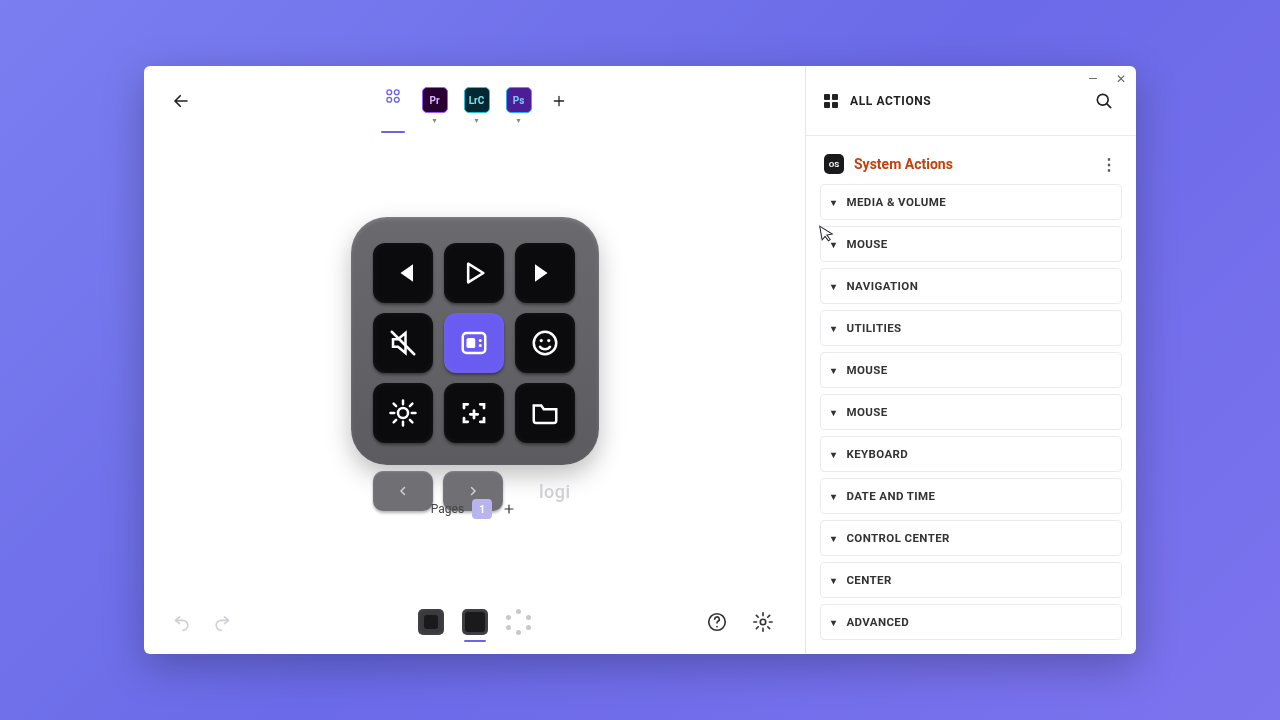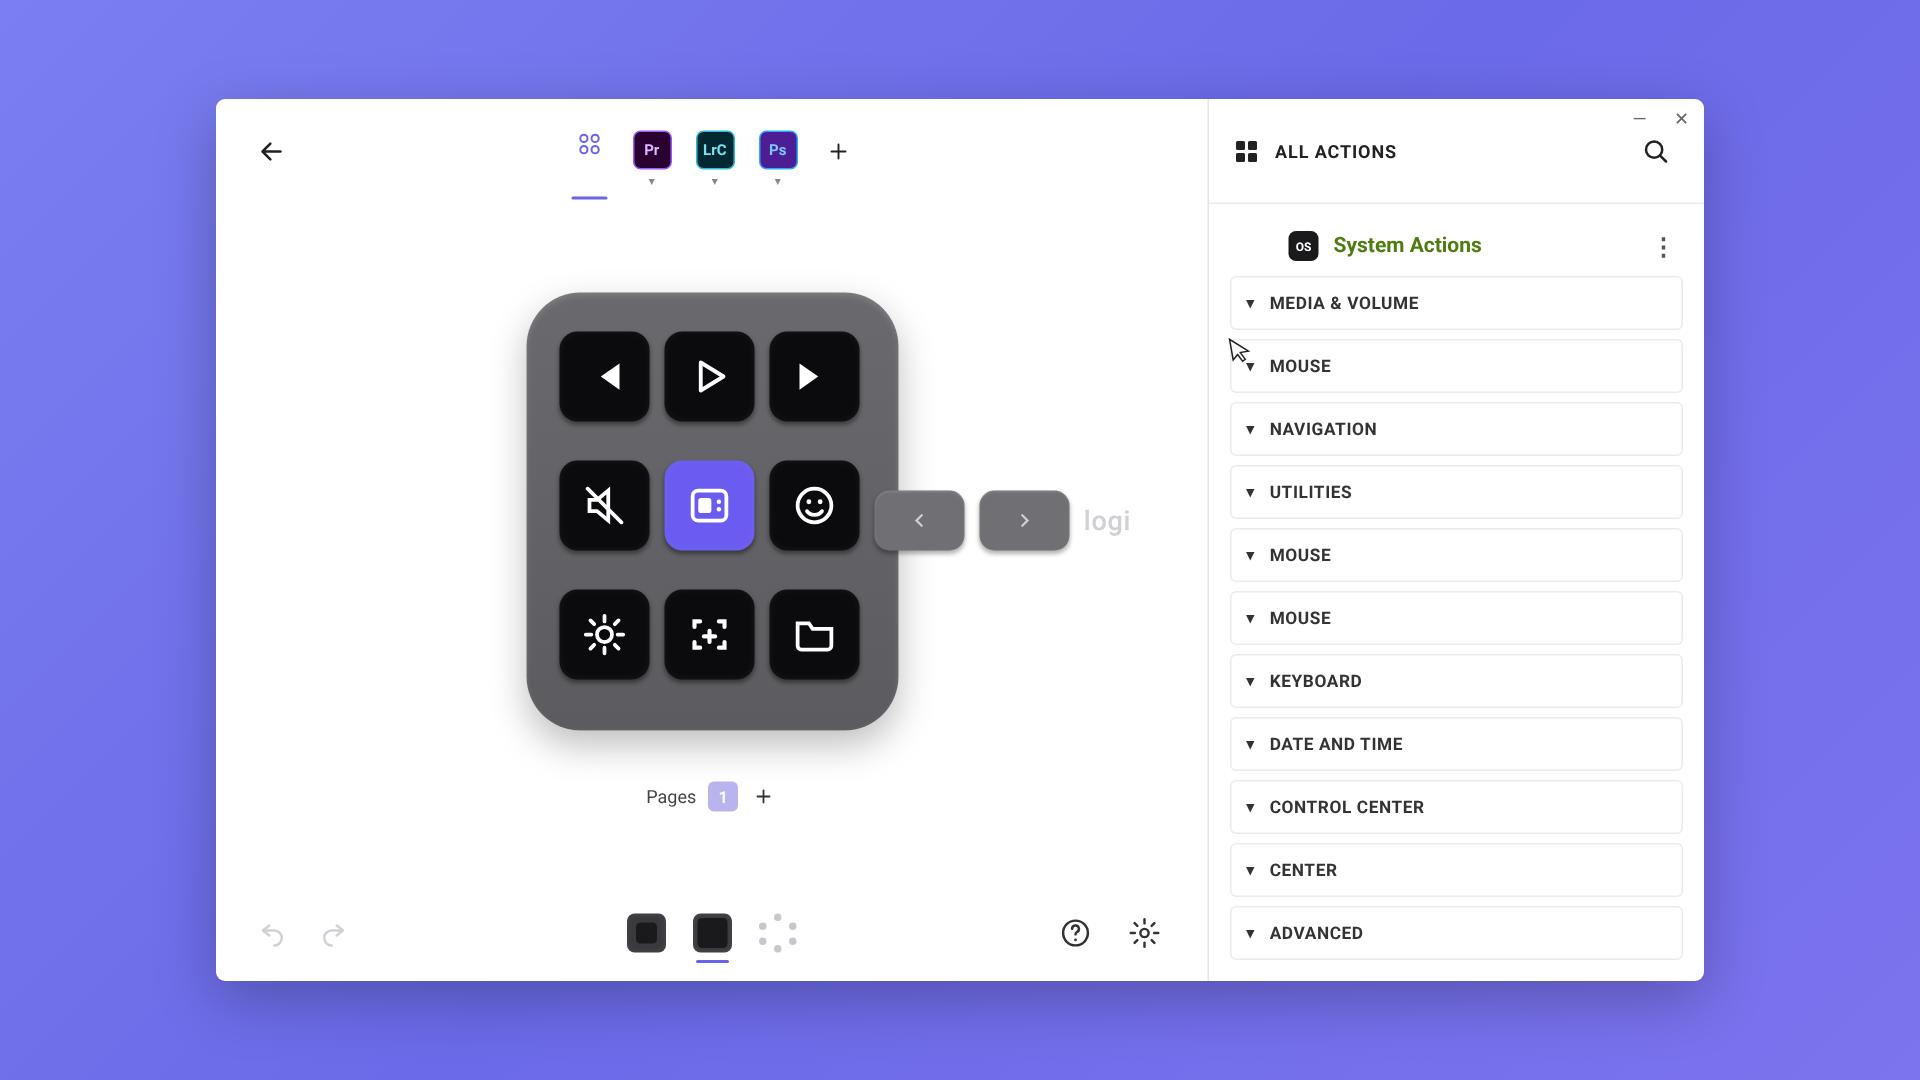--- a/index.html
+++ b/index.html
@@ -63,26 +63,26 @@
   .lrc{ background: #022832; border:1px solid #2fbcd8; color:#7de0f0; }
   .ps { background: #4c1d95; border:1px solid #2da8ff; color:#7cc9ff; }
   .tab-add { width:24px; height:24px; display:flex;align-items:center;justify-content:center; font-size:16px; color:#333; cursor:pointer;}
 
   
   .device-area {
     flex:1; display:flex; flex-direction:column; align-items:center; justify-content:center;
     padding-top: 10px;
   }
   .device {
-    width: 248px; height: 292px;
+    width: 248px; height: 248px;
     background: linear-gradient(180deg,#6a6a6e,#5c5c60);
     border-radius: 36px;
     padding: 26px 22px 18px 22px;
     box-shadow: 0 10px 24px rgba(0,0,0,0.25), inset 0 2px 4px rgba(255,255,255,0.15);
-    display:flex; flex-direction:row; gap:10px;
+    display:flex; flex-direction:column; gap:24px;
   }
   .grid3 { display:grid; grid-template-columns: repeat(3, 1fr); gap:10px; }
   .key {
     width: 60px; height: 60px; border-radius: 12px;
     background: #0b0b0d;
     display:flex; align-items:center; justify-content:center;
     color:#fff; cursor:pointer;
     box-shadow: inset 0 0 6px rgba(255,255,255,0.06), 0 2px 3px rgba(0,0,0,0.4);
   }
   .key.sel { background:#6a5cf0; }
@@ -144,22 +144,22 @@
   }
   .all-actions { display:flex; align-items:center; gap:12px; font-size:12px; font-weight:700; letter-spacing:0.6px; color:#222; cursor:pointer;}
   .gridicon { display:grid; grid-template-columns:6px 6px; grid-template-rows:6px 6px; gap:2px;}
   .gridicon i{background:#222;border-radius:1px;}
   .search { margin-left:auto; cursor:pointer; color:#222;}
 
   .section-head {
     display:flex; align-items:center; gap:10px; padding: 18px 18px 10px 18px;
     position:relative;
   }
-  .os-badge{width:20px;height:20px;border-radius:5px;background:#1a1a1c;color:#fff;font-size:8px;font-weight:700;display:flex;align-items:center;justify-content:center;margin-left:35px;}
-  .section-title{font-size:14px;font-weight:700;color:#4d7c0f;}
+  .os-badge{width:20px;height:20px;border-radius:5px;background:#1a1a1c;color:#fff;font-size:8px;font-weight:700;display:flex;align-items:center;justify-content:center;}
+  .section-title{font-size:14px;font-weight:700;color:#c2410c;}
   .kebab{margin-left:auto; cursor:pointer; color:#555; letter-spacing:1px; font-weight:700;}
 
   .cat-list { padding: 0 14px 14px 14px; display:flex; flex-direction:column; gap:6px; overflow:auto;}
   .cat {
     border:1px solid #eceaf0; border-radius:4px;
     height:36px; display:flex; align-items:center; padding:0 10px; gap:10px;
     font-size:11.5px; font-weight:700; letter-spacing:0.4px; color:#333;
     cursor:pointer; background:#fff;
   }
   .cat .chev{font-size:10px; color:#333;}

